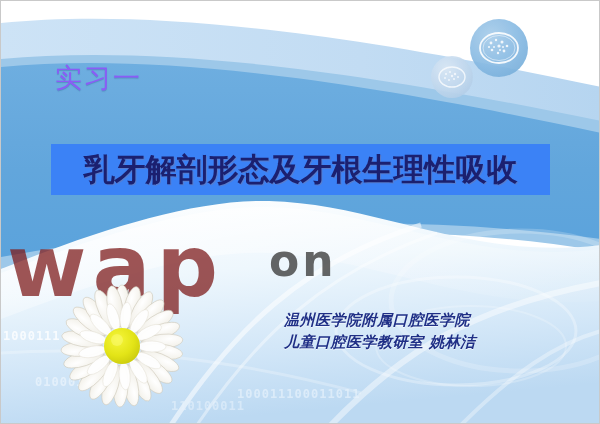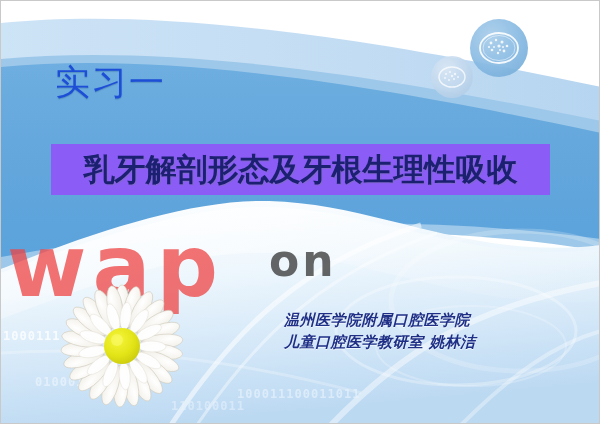--- a/index.html
+++ b/index.html
@@ -17,21 +17,21 @@
   
   .bg-svg{position:absolute;left:0;top:0;width:600px;height:424px;display:block;}
 
   
   .wap-mark{
     position:absolute;
     left:6px;top:222px;
     font-size:86px;
     font-weight:bold;
     letter-spacing:6px;
-    color:#ef4444;
+    color:#7f1d1d;
     opacity:.75;
     font-family:"DejaVu Sans","Liberation Sans",sans-serif;
     pointer-events:none;
     line-height:1;
   }
   .on-mark{
     position:absolute;
     left:268px;top:238px;
     font-size:44px;
     font-weight:bold;
@@ -71,34 +71,34 @@
     left:430px;top:55px;width:42px;height:42px;
     background:radial-gradient(circle at 36% 30%, #dbe8f5 0%, #bdd5ec 60%, #a9c7e4 100%);
     opacity:.9;
   }
   .cell-glyph{position:absolute;pointer-events:none;}
 
   
   .section-label{
     position:absolute;
     left:54px;top:62px;
-    font-size:35px;
-    color:#1d4ed8;
+    font-size:27px;
+    color:#8b5cf6;
     letter-spacing:2px;
     font-family:"DejaVu Sans","Liberation Sans",sans-serif;
     text-shadow:0 1px 1px rgba(40,90,140,.35);
     line-height:1.1;
   }
 
   
   .title-band{
     position:absolute;
     left:50px;top:143px;
     width:499px;height:51px;
-    background:#8b5cf6;
+    background:#3b82f6;
     display:flex;align-items:center;justify-content:center;
     box-sizing:border-box;
   }
   .title-text{
     font-family:"DejaVu Serif","Liberation Serif",serif;
     font-size:31px;
     font-weight:bold;
     color:#1b2070;
     letter-spacing:0px;
     white-space:nowrap;

